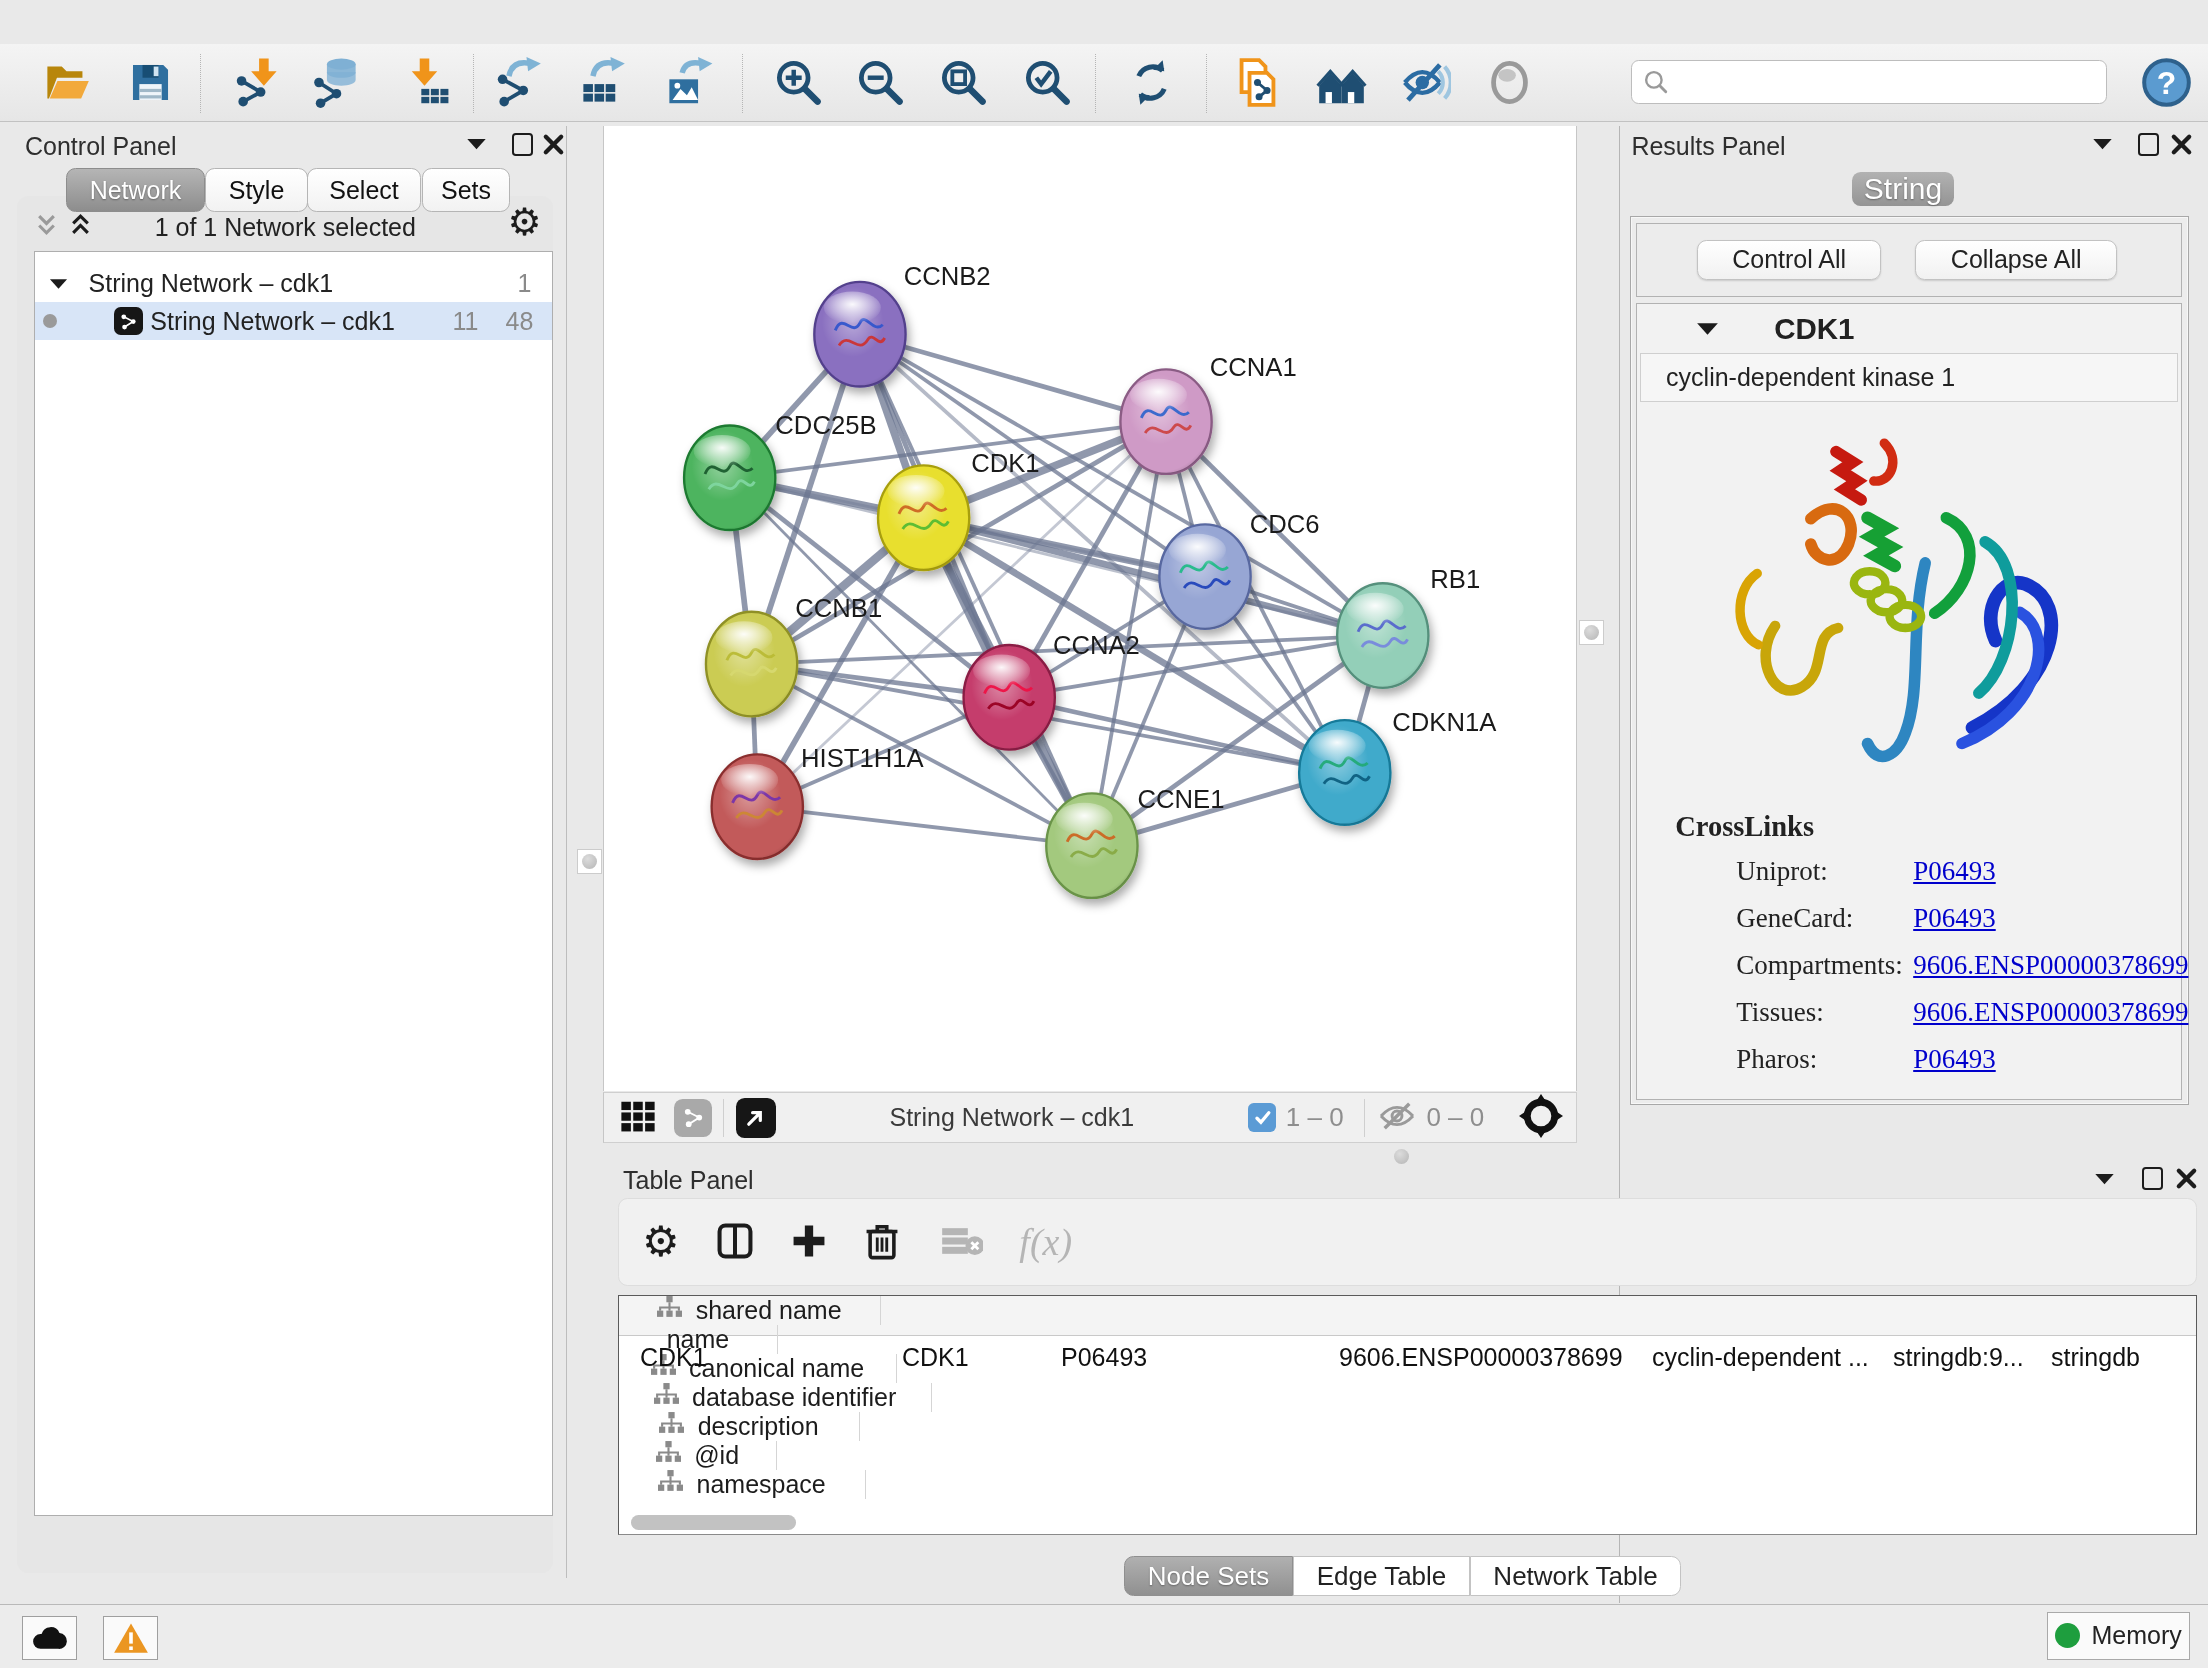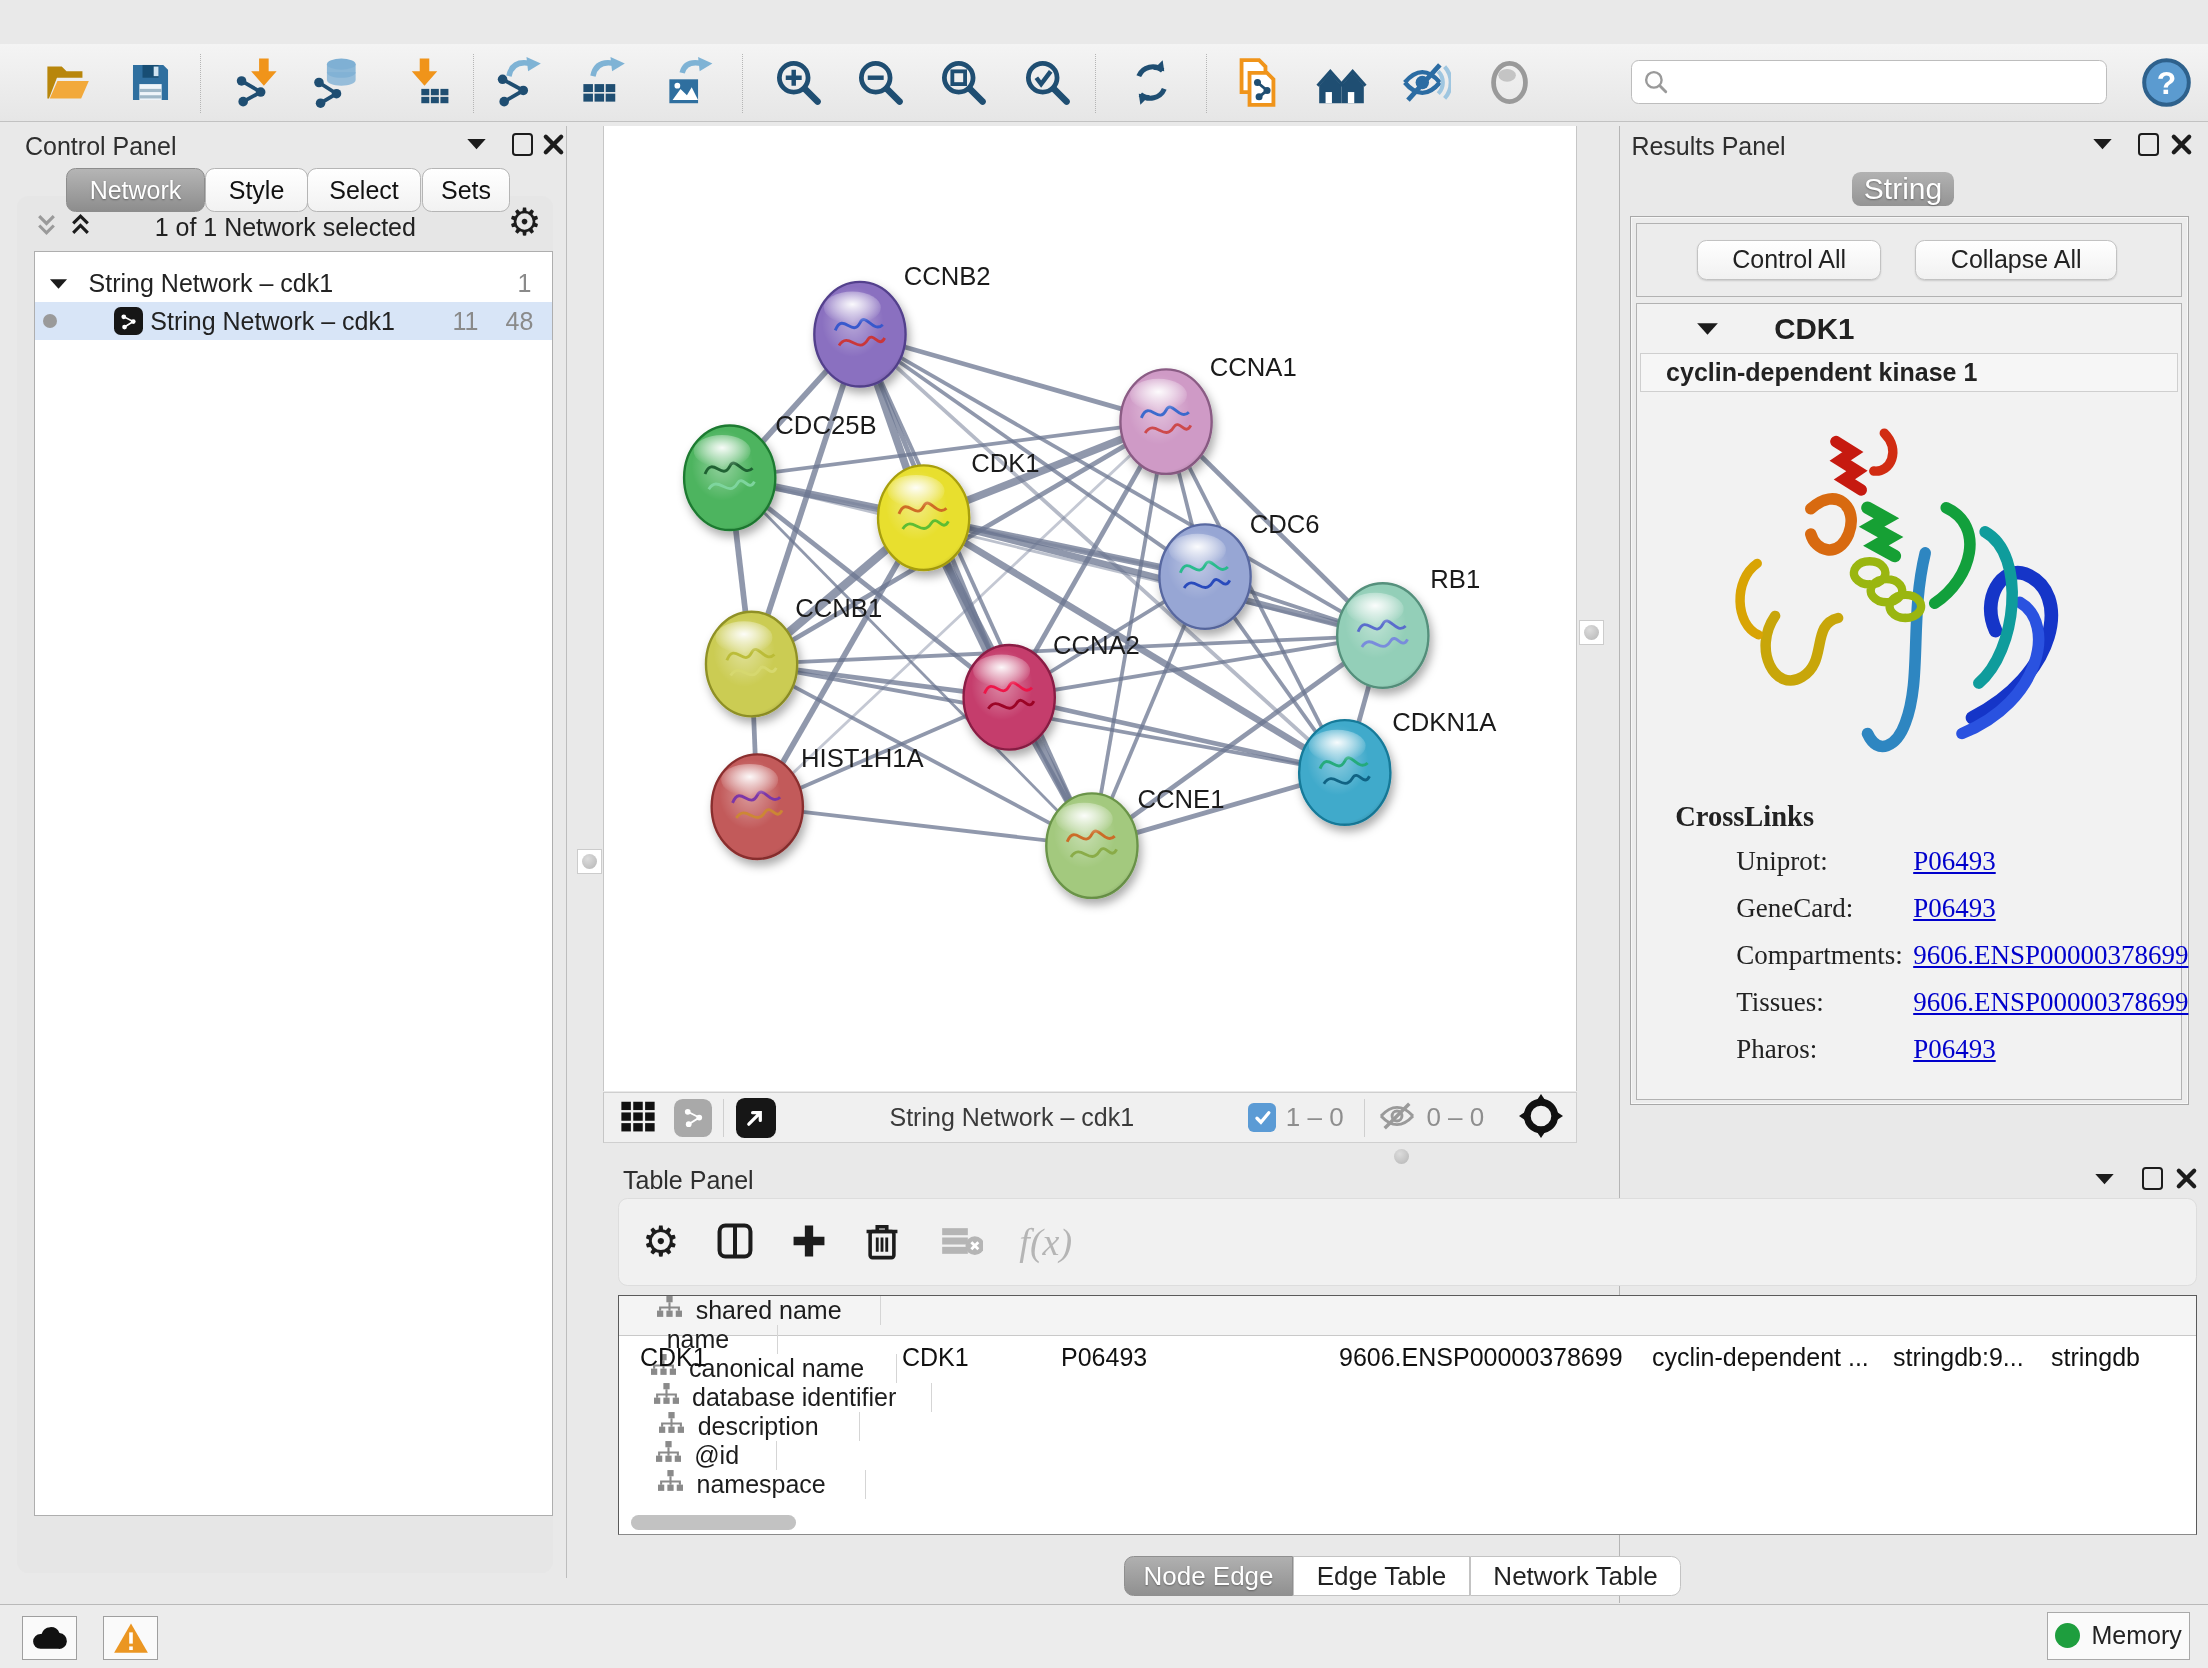--- a/index.html
+++ b/index.html
@@ -54,22 +54,22 @@
     background:linear-gradient(#b2b2b2,#949494);color:#fff;font-size:30px;
     display:flex;align-items:center;justify-content:center;text-shadow:0 1px 1.9px rgba(0,0,0,.35);}
   #rp-scroll{left:9.5px;top:90px;width:559px;height:889px;background:#ececec;
     border:1px solid #a8a8a8;box-shadow:inset 0 0 0 1px #f7f7f7;}
   #rp-btnbox{left:5.7px;top:5.7px;width:546px;height:74px;border:1px solid #b2b2b2;background:#ececec;}
   .rp-btn{position:absolute;top:16px;height:40px;border:1px solid #c2c2c2;border-radius:9.5px;
     background:linear-gradient(#ffffff,#f1f1f1);font-size:25px;display:flex;align-items:center;
     justify-content:center;box-shadow:0 1px 1.9px rgba(0,0,0,.15);}
   #rp-protein-box{left:5.7px;top:86px;width:546px;height:797px;border:1px solid #b2b2b2;background:#f2f2f2;}
   #rp-prot-head{height:49px;display:flex;align-items:center;}
-  #rp-desc{margin:0 2.9px;height:39px;background:#f6f6f6;border:1px solid #cfcfcf;
-    display:flex;align-items:center;padding-left:25px;font-size:25px;font-weight:bold;}
+  #rp-desc{margin:0 2.9px;height:49px;background:#f6f6f6;border:1px solid #cfcfcf;
+    display:flex;align-items:center;padding-left:25px;font-size:25px;}
   .serif{font-family:"Liberation Serif",serif;}
   .xl-row{position:relative;height:47px;}
   .xl-label{position:absolute;left:61px;font-size:27px;}
   .xl-value{position:absolute;left:238px;font-size:27px;color:#0000cc;text-decoration:underline;}
   
   #table-panel{left:574px;top:1143px;width:1634px;height:460px;}
   #tp-toolbar{left:44px;top:55px;width:1579px;height:88px;background:#f1f1f1;
     border:1px solid #dddddd;border-radius:9.5px;display:flex;align-items:center;gap:36px;padding-left:23px;}
   #tp-table{left:44px;top:152px;width:1579px;height:240px;background:#fff;
     border:1.9px solid #5a5a5a;border-bottom:1.9px solid #8a8a8a;overflow:hidden;}
@@ -789,21 +789,21 @@
           <div class="td" style="width: 278px;">P06493</div>
           <div class="td" style="width: 313px;">9606.ENSP00000378699</div>
           <div class="td" style="width: 241px;">cyclin-dependent ...</div>
           <div class="td" style="width: 158px;">stringdb:9...</div>
           <div class="td" style="width: 247px;">stringdb</div>
         </div>
       <span id="tp-scroll" class="abs"></span>
     </div>
 
     <div class="bottab active" style="left:550px;width:169px;border-radius:9.5px 0 0 9.5px">
-        <span>Node Edge</span>
+        <span>Node Sets</span>
       </div>
     <div class="bottab" style="left:719px;width:177px">
         <span>Edge Table</span>
       </div>
     <div class="bottab" style="left:896px;width:211px;border-radius:0 9.5px 9.5px 0">
         <span>Network Table</span>
       </div>
   </div>
 
   <div id="status-bar" class="abs">

